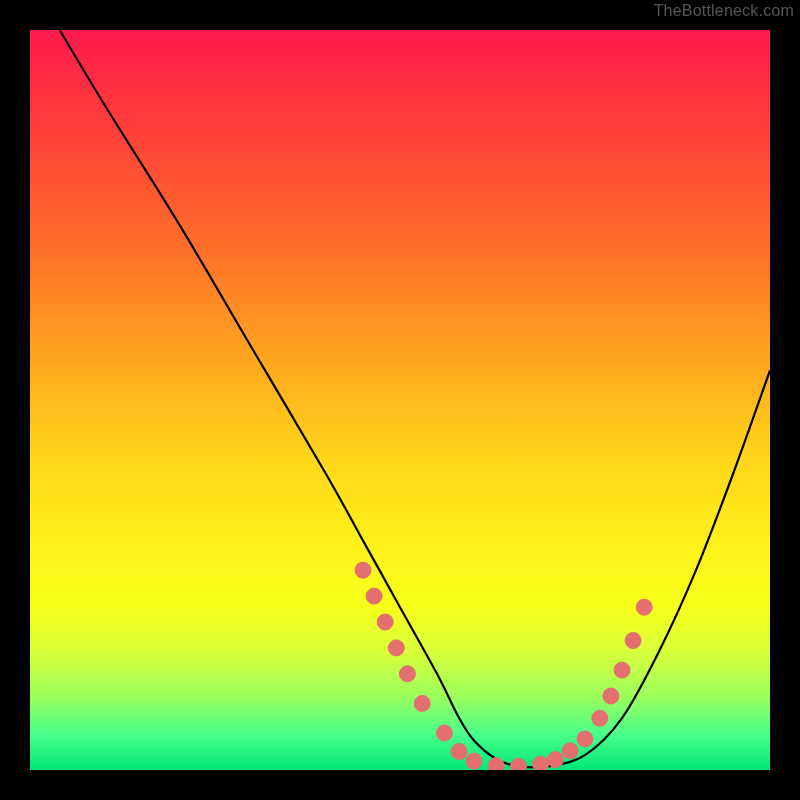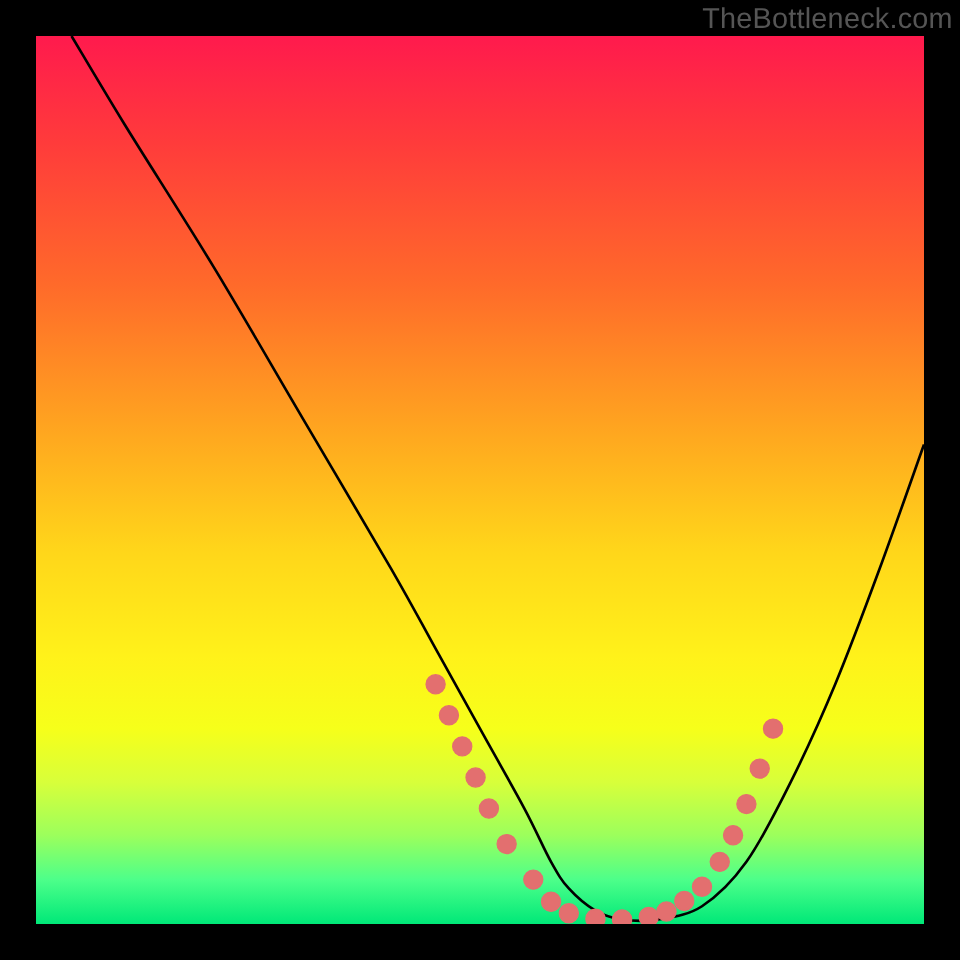--- a/index.html
+++ b/index.html
@@ -36,21 +36,21 @@
       #9cff5c 90%,
       #4dff8a 95%,
       #00e878 100%
     );
   }
   .watermark {
     position: absolute;
     top: 2px;
     right: 6px;
     font-family: Arial, Helvetica, sans-serif;
-    font-size: 24px;
+    font-size: 16px;
     color: #555;
     letter-spacing: 0.2px;
     user-select: none;
   }
   svg.curve {
     position: absolute;
     left: 0; top: 0;
     width: 740px; height: 740px;
   }
 </style>

